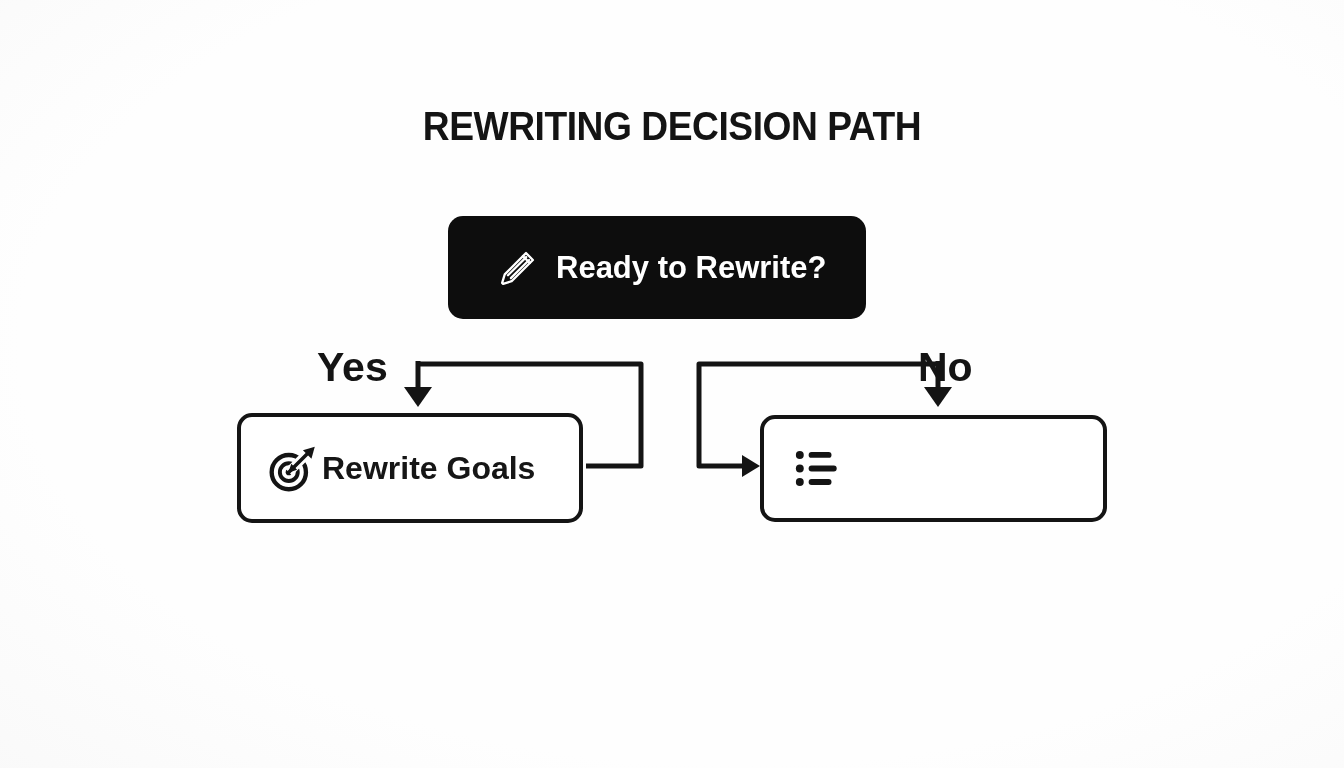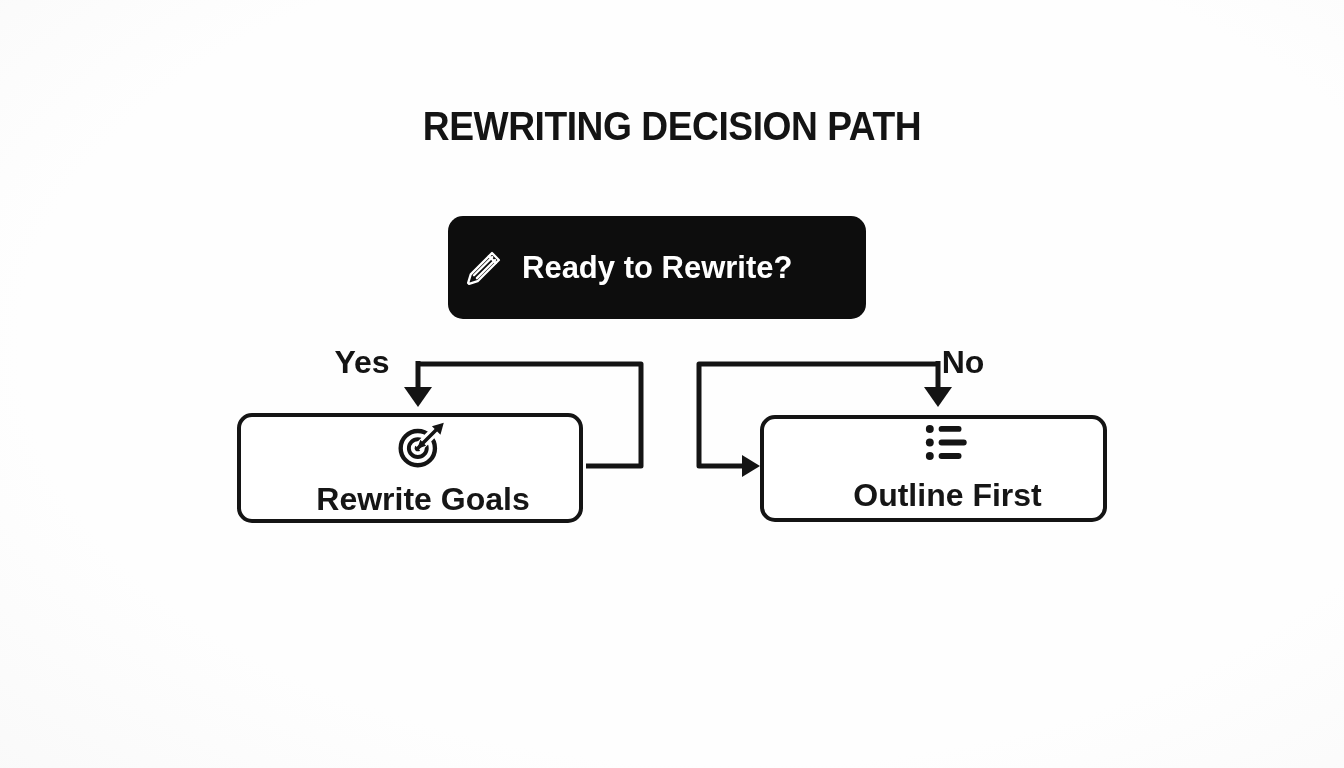--- a/index.html
+++ b/index.html
@@ -36,46 +36,45 @@
     position: absolute;
     display: flex;
     align-items: center;
     border-radius: 15px;
   }
   .node-dark {
     left: 448px; top: 216px;
     width: 418px; height: 103px;
     background: #0d0d0d;
     color: #ffffff;
-    padding-left: 12px;
+    padding-left: 46px;
     gap: 16px;
   }
   .node-dark .node-label { font-size: 31px; font-weight: bold; letter-spacing: 0; }
   .node-light {
     background: #ffffff;
     border: 4px solid #141414;
-    gap: 10px;
-    flex-direction: column;
+    gap: 1px;
   }
   .node-goals {
     left: 237px; top: 413px;
     width: 346px; height: 110px;
     padding-left: 26px;
   }
   .node-outline {
     left: 760px; top: 415px;
     width: 347px; height: 107px;
     padding-left: 28px;
   }
   .node-light .node-label { font-size: 32px; font-weight: bold; color: #161616; }
   .branch-label {
     position: absolute;
     width: 90px;
-    text-align: center;
-    font-size: 32px;
+    text-align: left;
+    font-size: 41px;
     font-weight: bold;
     color: #141414;
   }
   .branch-label.yes { left: 317px; top: 344px; }
   .branch-label.no  { left: 918px; top: 344px; }
   .connectors {
     position: absolute;
     inset: 0;
     pointer-events: none;
   }
@@ -139,16 +138,15 @@
 
   <div class="node node-light node-outline">
     <svg class="icon" width="52" height="48" viewBox="0 0 50 46" fill="#141414">
       <circle cx="7.5" cy="9.5" r="3.8"></circle>
       <circle cx="7.5" cy="22.5" r="3.8"></circle>
       <circle cx="7.5" cy="35.5" r="3.8"></circle>
       <rect x="16" y="6.7" width="22" height="5.6" rx="2.8"></rect>
       <rect x="16" y="19.7" width="27" height="5.6" rx="2.8"></rect>
       <rect x="16" y="32.7" width="22" height="5.6" rx="2.8"></rect>
     </svg>
-    <span class="node-label">Outline First</span>
   </div>
 
 </div>
 
 </body></html>

